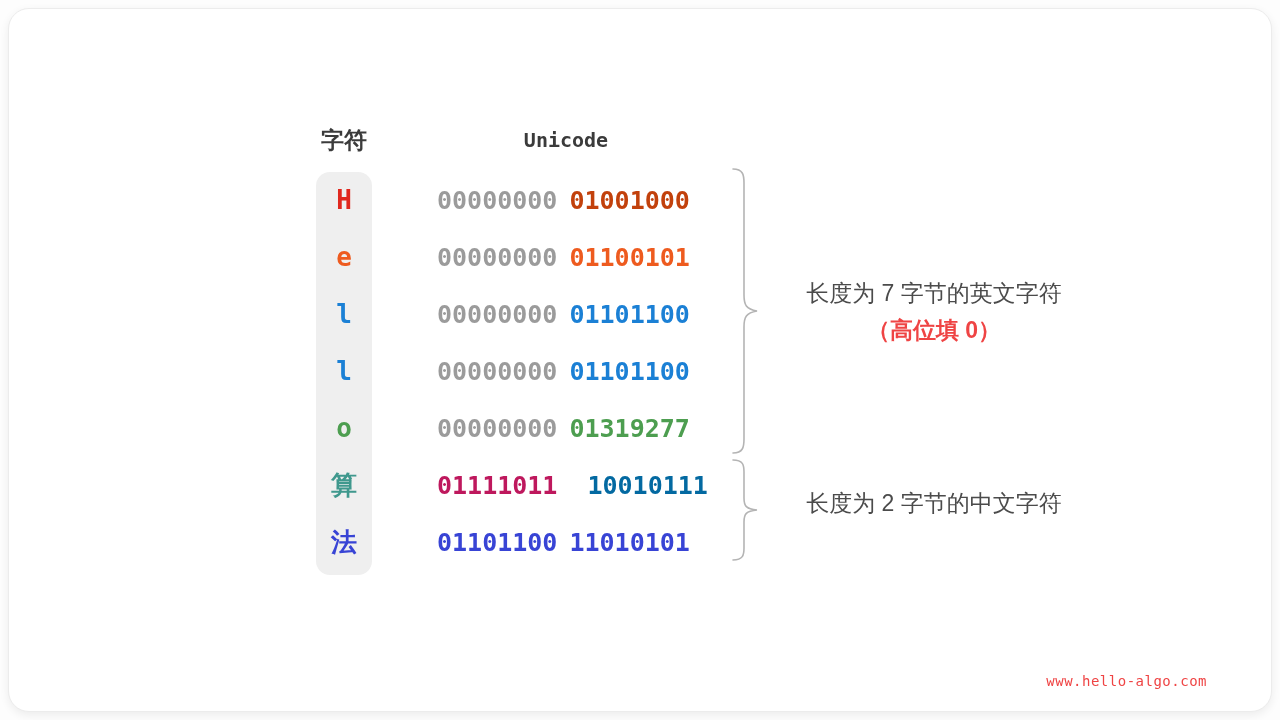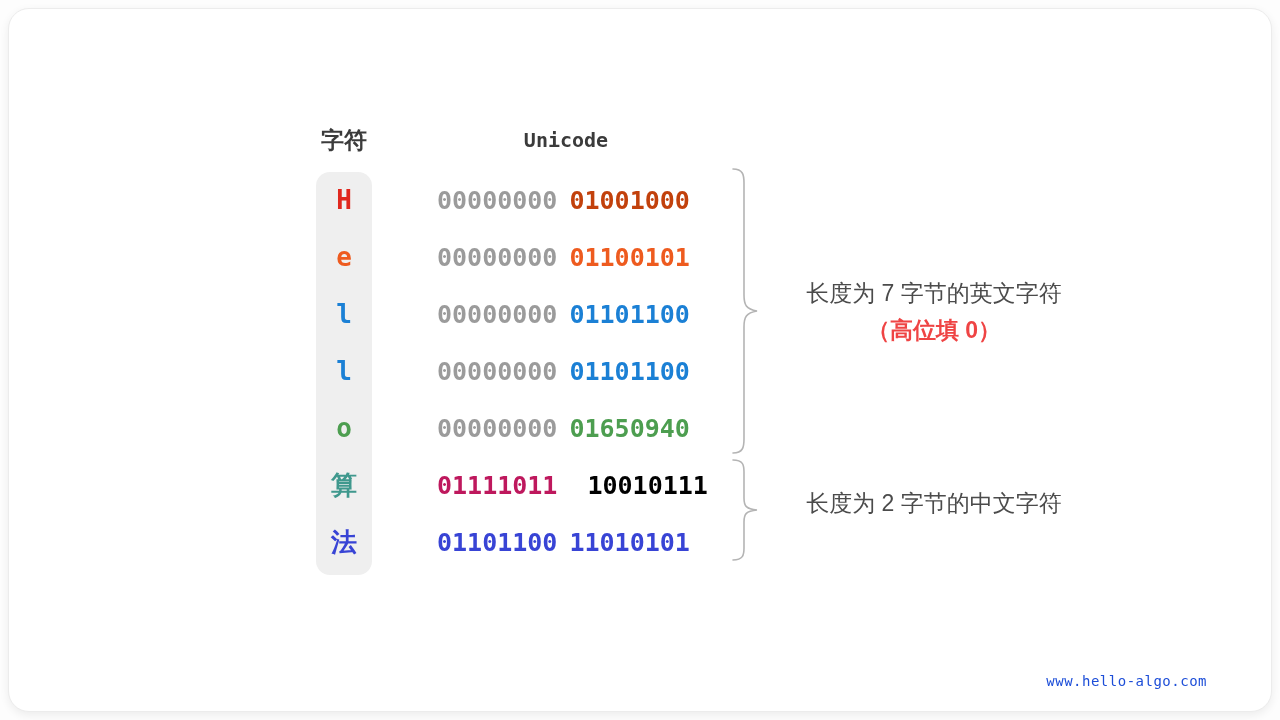--- a/index.html
+++ b/index.html
@@ -99,21 +99,21 @@
   .note .sub {
     color: #ef4444;
     font-weight: bold;
   }
   .watermark {
     position: absolute;
     right: 64px;
     bottom: 22px;
     font-family: "DejaVu Sans Mono", "Liberation Mono", monospace;
     font-size: 14px;
-    color: #1d4ed8;
+    color: #ef4444;
     letter-spacing: 0.5px;
   }
 </style>
 </head>
 <body>
 
 <div class="page">
   <div class="card">
 
     <div class="hdr hdr-char">字符</div>
@@ -147,28 +147,28 @@
   <div class="row" style="top: 333.5px;">
     <div class="char" style="color: rgb(27, 128, 213);">l</div>
     <div class="bin">
       <span class="b1" style="color: rgb(155, 155, 155);">00000000</span><span class="b2" style="color: rgb(27, 128, 213);">01101100</span>
     </div>
   </div>
 
   <div class="row" style="top: 390.5px;">
     <div class="char" style="color: rgb(77, 158, 80);">o</div>
     <div class="bin">
-      <span class="b1" style="color: rgb(155, 155, 155);">00000000</span><span class="b2" style="color: rgb(77, 158, 80);">01650940</span>
+      <span class="b1" style="color: rgb(155, 155, 155);">00000000</span><span class="b2" style="color: rgb(77, 158, 80);">01319277</span>
     </div>
   </div>
 
   <div class="row" style="top: 447.5px;">
     <div class="char" style="color: rgb(63, 152, 141);">算</div>
     <div class="bin">
-      <span class="b1" style="color: #be185d;">01111011</span><span class="b2" style="color: #000000; margin-left: 30px;">10010111</span>
+      <span class="b1" style="color: #be185d;">01111011</span><span class="b2" style="color: #0369a1; margin-left: 30px;">10010111</span>
     </div>
   </div>
 
   <div class="row" style="top: 504.5px;">
     <div class="char" style="color: rgb(56, 68, 213);">法</div>
     <div class="bin">
       <span class="b1" style="color: rgb(56, 68, 213);">01101100</span><span class="b2" style="color: rgb(56, 68, 213);">11010101</span>
     </div>
   </div>
 </div>

